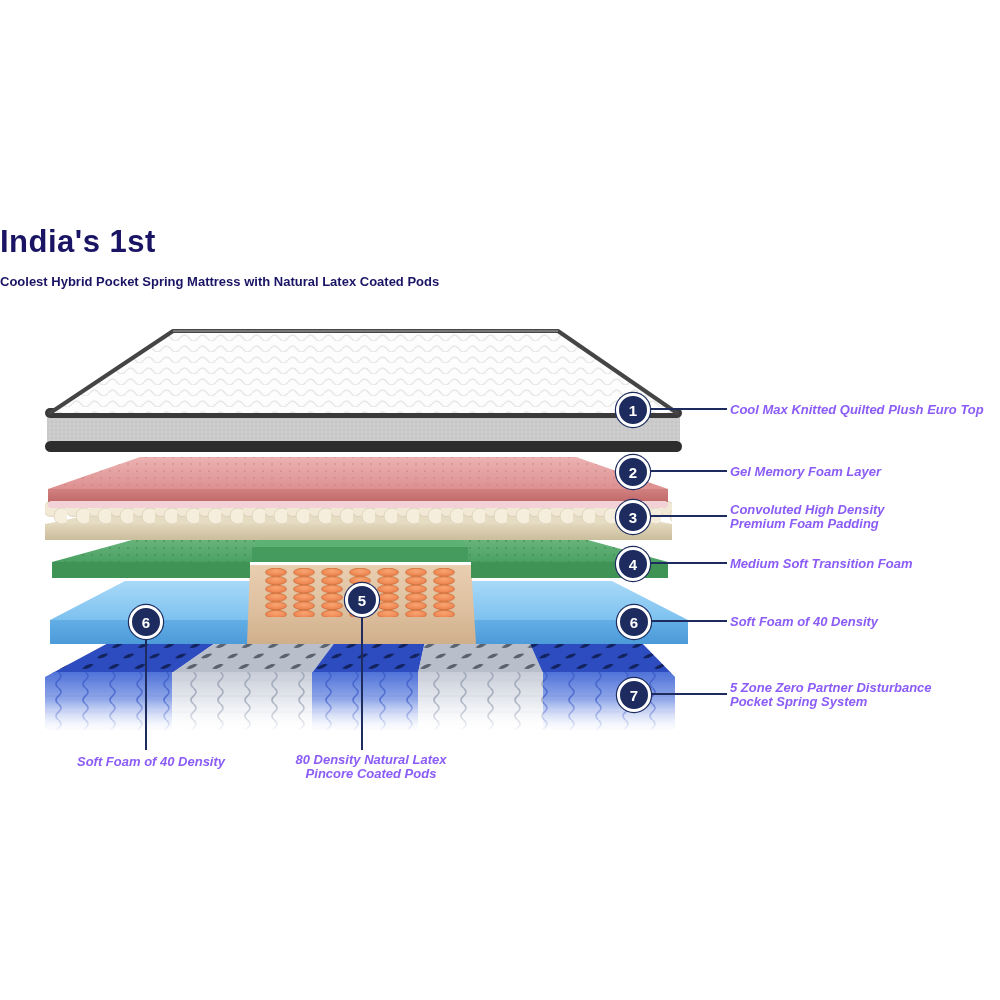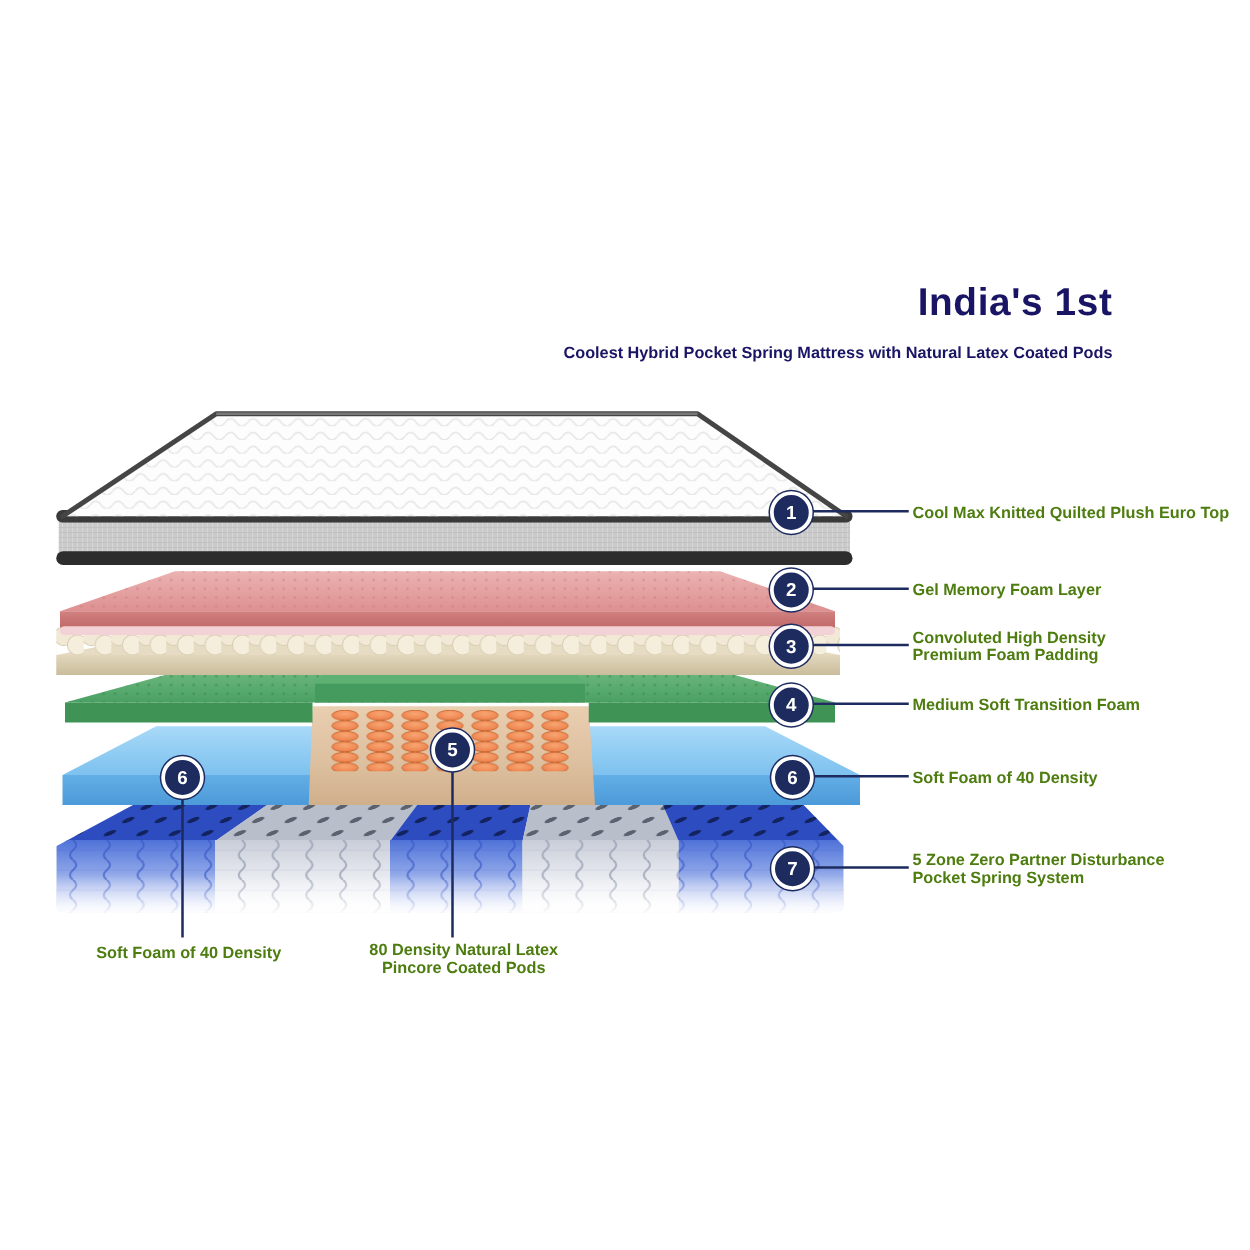--- a/index.html
+++ b/index.html
@@ -1,28 +1,28 @@
 <!DOCTYPE html>
 <html><head>
 <meta charset="utf-8">
 <style>
   html,body{margin:0;padding:0;background:#fff;}
   .canvas{position:relative;width:1000px;height:1000px;background:#fff;overflow:hidden;
           font-family:"Liberation Sans",sans-serif;}
-  .header{position:absolute;left:0;top:224px;width:890px;text-align:right;color:#1a1464;}
+  .header{position:absolute;left:0;top:224px;width:890px;text-align:left;color:#1a1464;}
   .title{font-size:31px;font-weight:bold;letter-spacing:0.5px;}
   .subtitle{font-size:13px;font-weight:bold;margin-top:14px;}
   .art{position:absolute;left:0;top:0;}
   .badge{position:absolute;width:28px;height:28px;border-radius:50%;background:#1d2b5f;
          border:3px solid #fff;box-shadow:0 0 0 1.2px #1d2b5f;color:#fff;font-weight:bold;
          font-size:15px;display:flex;align-items:center;justify-content:center;z-index:5;}
   .hline{position:absolute;height:2px;background:#1d2b5f;z-index:4;}
   .vline{position:absolute;width:2px;background:#1d2b5f;z-index:4;}
-  .lbl{position:absolute;color:#4d7c0f;font-weight:bold;font-size:13px;line-height:14px;
-       white-space:pre;z-index:5;}
+  .lbl{position:absolute;color:#8b5cf6;font-weight:bold;font-size:13px;line-height:14px;
+       white-space:pre;z-index:5;font-style:italic;}
   .center{text-align:left;}
   .shift{transform:translateX(-50%);text-align:center;}
 </style>
 </head>
 <body>
 
 <div class="canvas">
 
   <div class="header">
     <div class="title">India's 1st</div>

